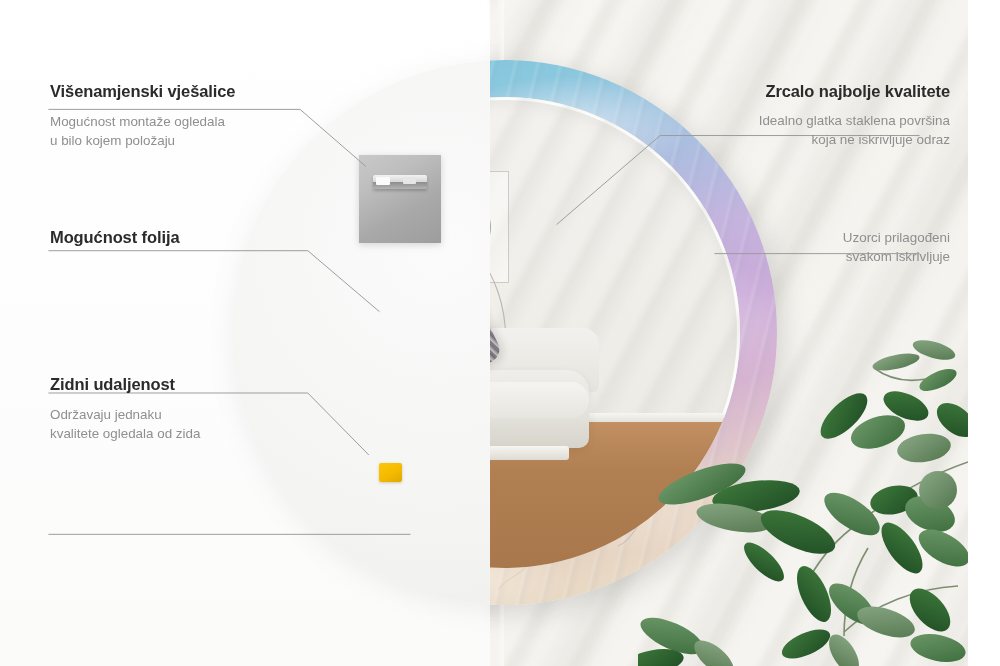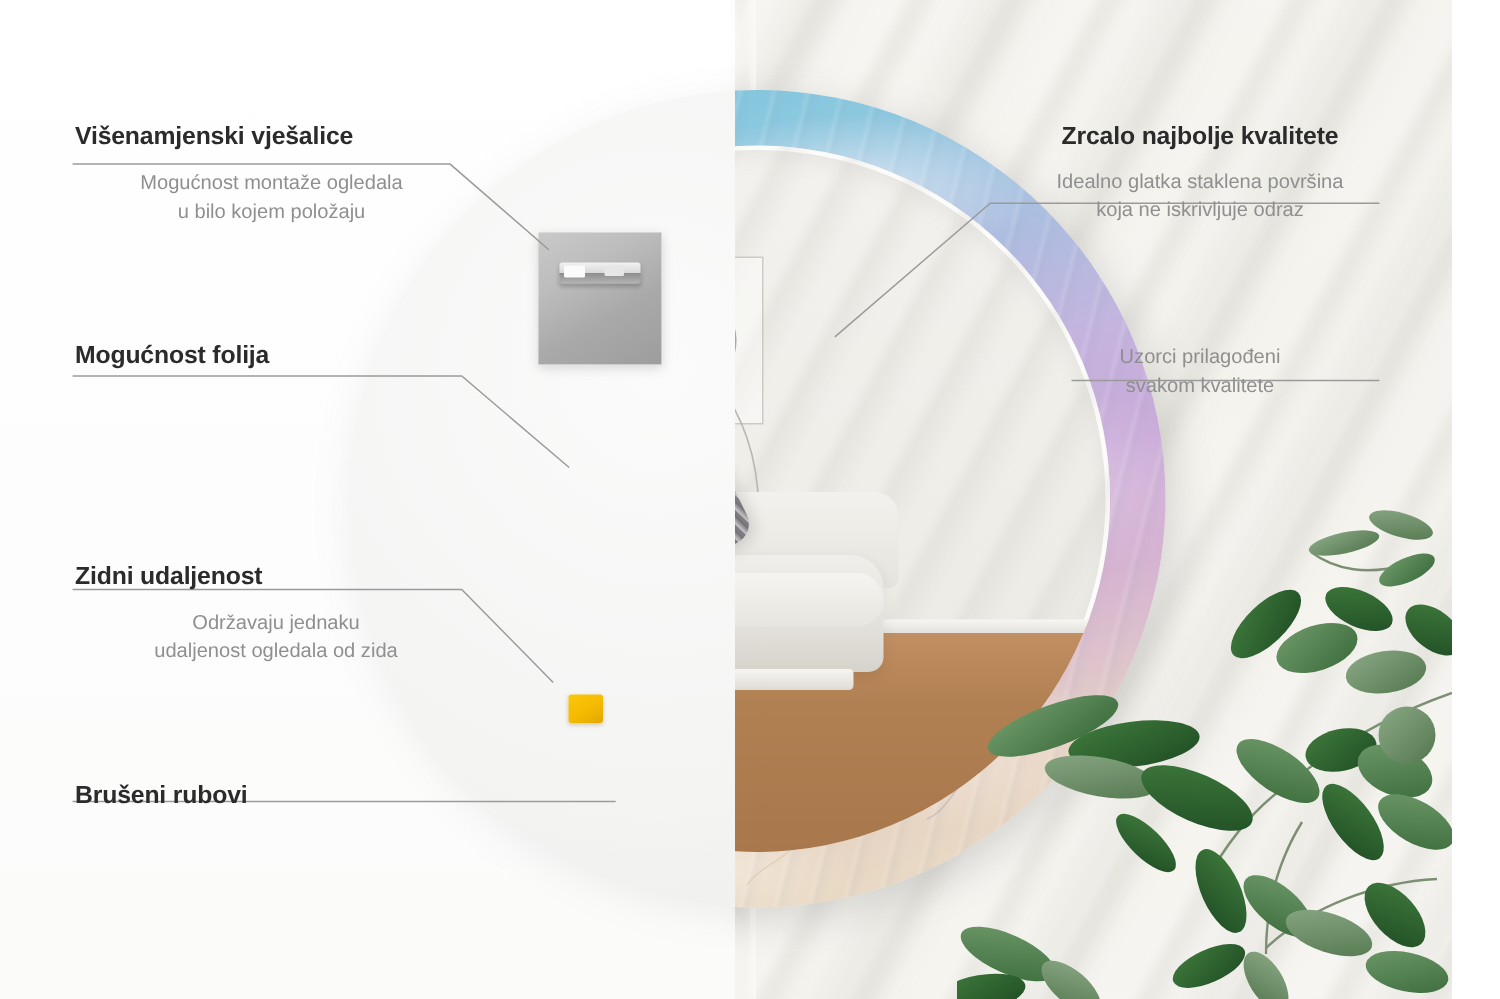--- a/index.html
+++ b/index.html
@@ -244,22 +244,22 @@
     letter-spacing: -0.1px;
     white-space: nowrap;
   }
   .callout .desc {
     font-size: 13.4px;
     line-height: 18.5px;
     color: #8f8f8f;
     white-space: pre-line;
   }
   .callout.left .title { margin: 0 0 11px 0; }
-  .callout.left .desc { margin-top: 12px; text-align: center; }
-  .callout.right { text-align: center; }
+  .callout.left .desc { margin-top: 12px; }
+  .callout.right { text-align: right; }
   .callout.right .title { margin: 0 0 11px 0; }
   .callout.right .desc { }
 </style>
 </head>
 <body>
 
 <div id="stage">
 
   <div class="bg-left"></div>
   <div class="bg-right"></div>
@@ -427,31 +427,30 @@
 u bilo kojem položaju</div>
   </div>
 
   <div class="callout left" style="left:50px; top:228px; width:262px;">
     <div class="title">Mogućnost folija</div>
   </div>
 
   <div class="callout left" style="left:50px; top:375px; width:268px;">
     <div class="title">Zidni udaljenost</div>
     <div class="desc">Održavaju jednaku
-udaljenost ogledala od zida</div>
+kvalitete ogledala od zida</div>
   </div>
 
   <div class="callout left" style="left:50px; top:521px; width:300px;">
-    <div class="title">Brušeni rubovi</div>
   </div>
 
   <div class="callout right" style="left:650px; top:82px; width:300px;">
     <div class="title">Zrcalo najbolje kvalitete</div>
     <div class="desc">Idealno glatka staklena površina
 koja ne iskrivljuje odraz</div>
   </div>
 
   <div class="callout right" style="left:650px; top:229px; width:300px;">
     <div class="desc">Uzorci prilagođeni
-svakom kvalitete</div>
+svakom iskrivljuje</div>
   </div>
 
 </div>
 
 </body></html>

